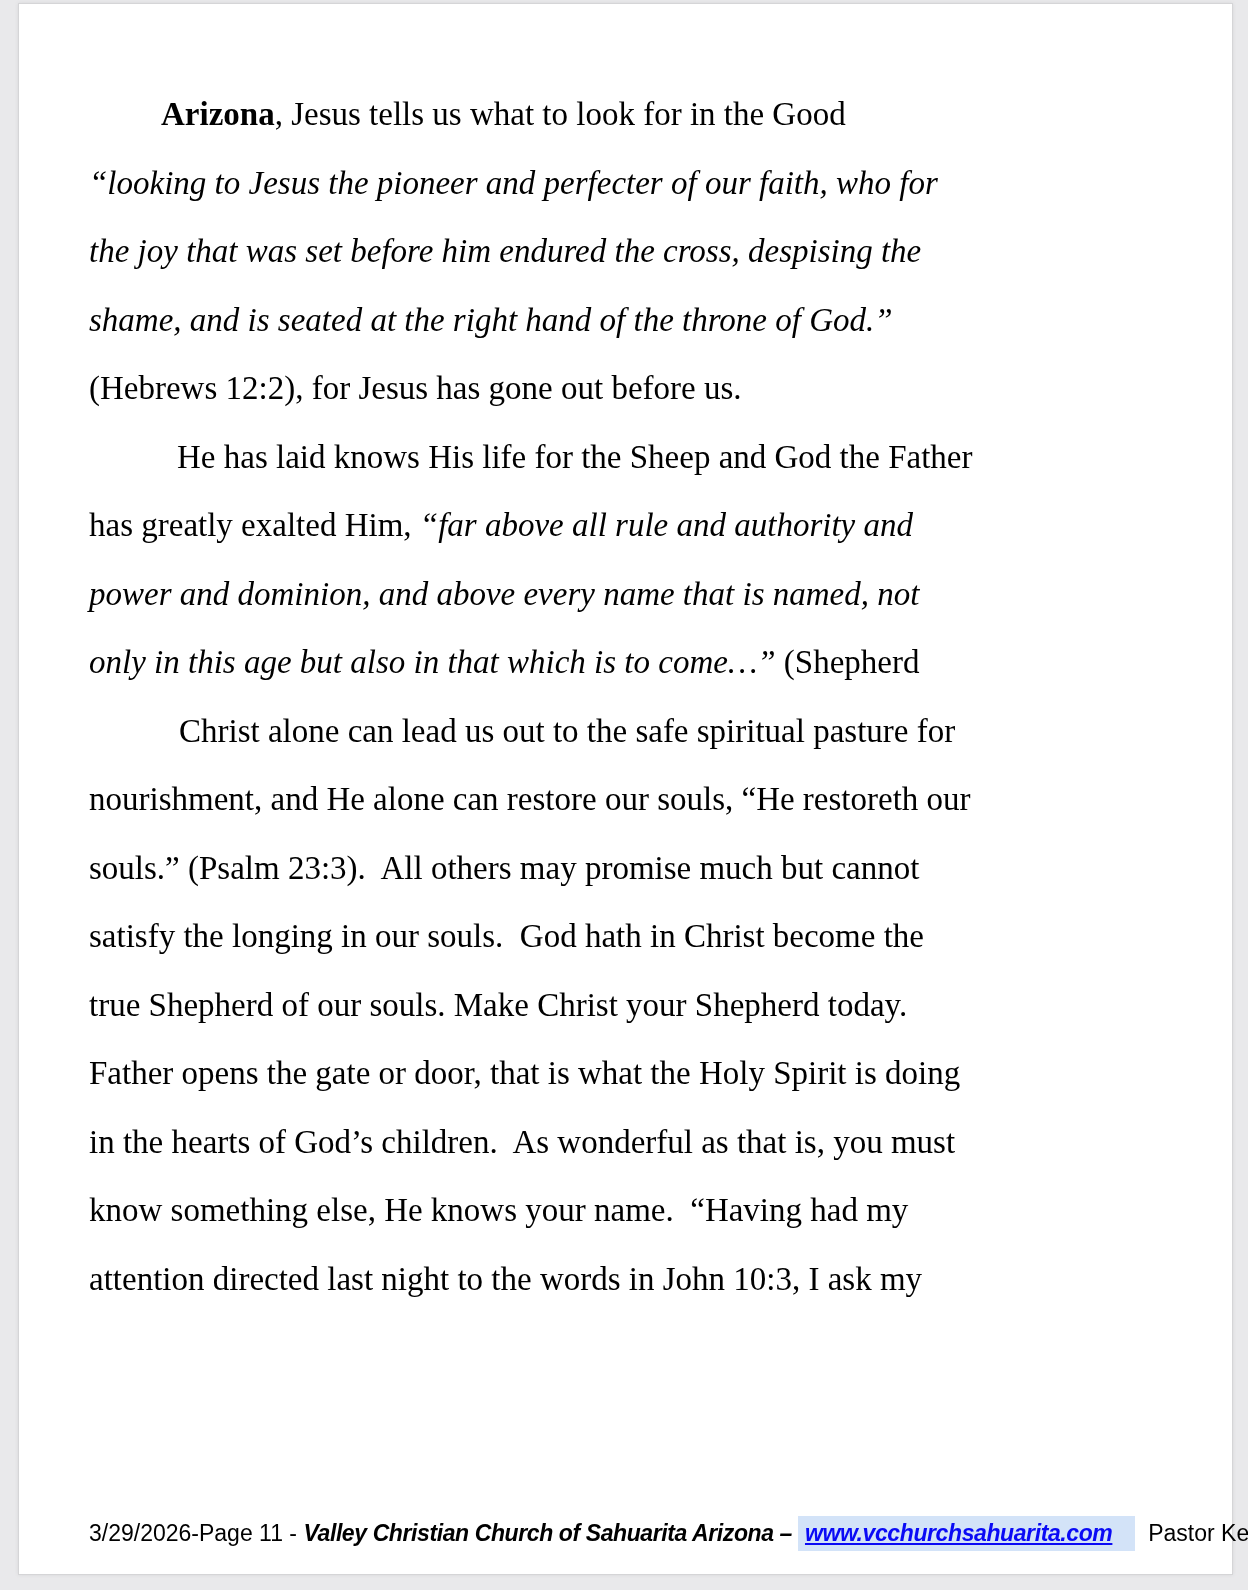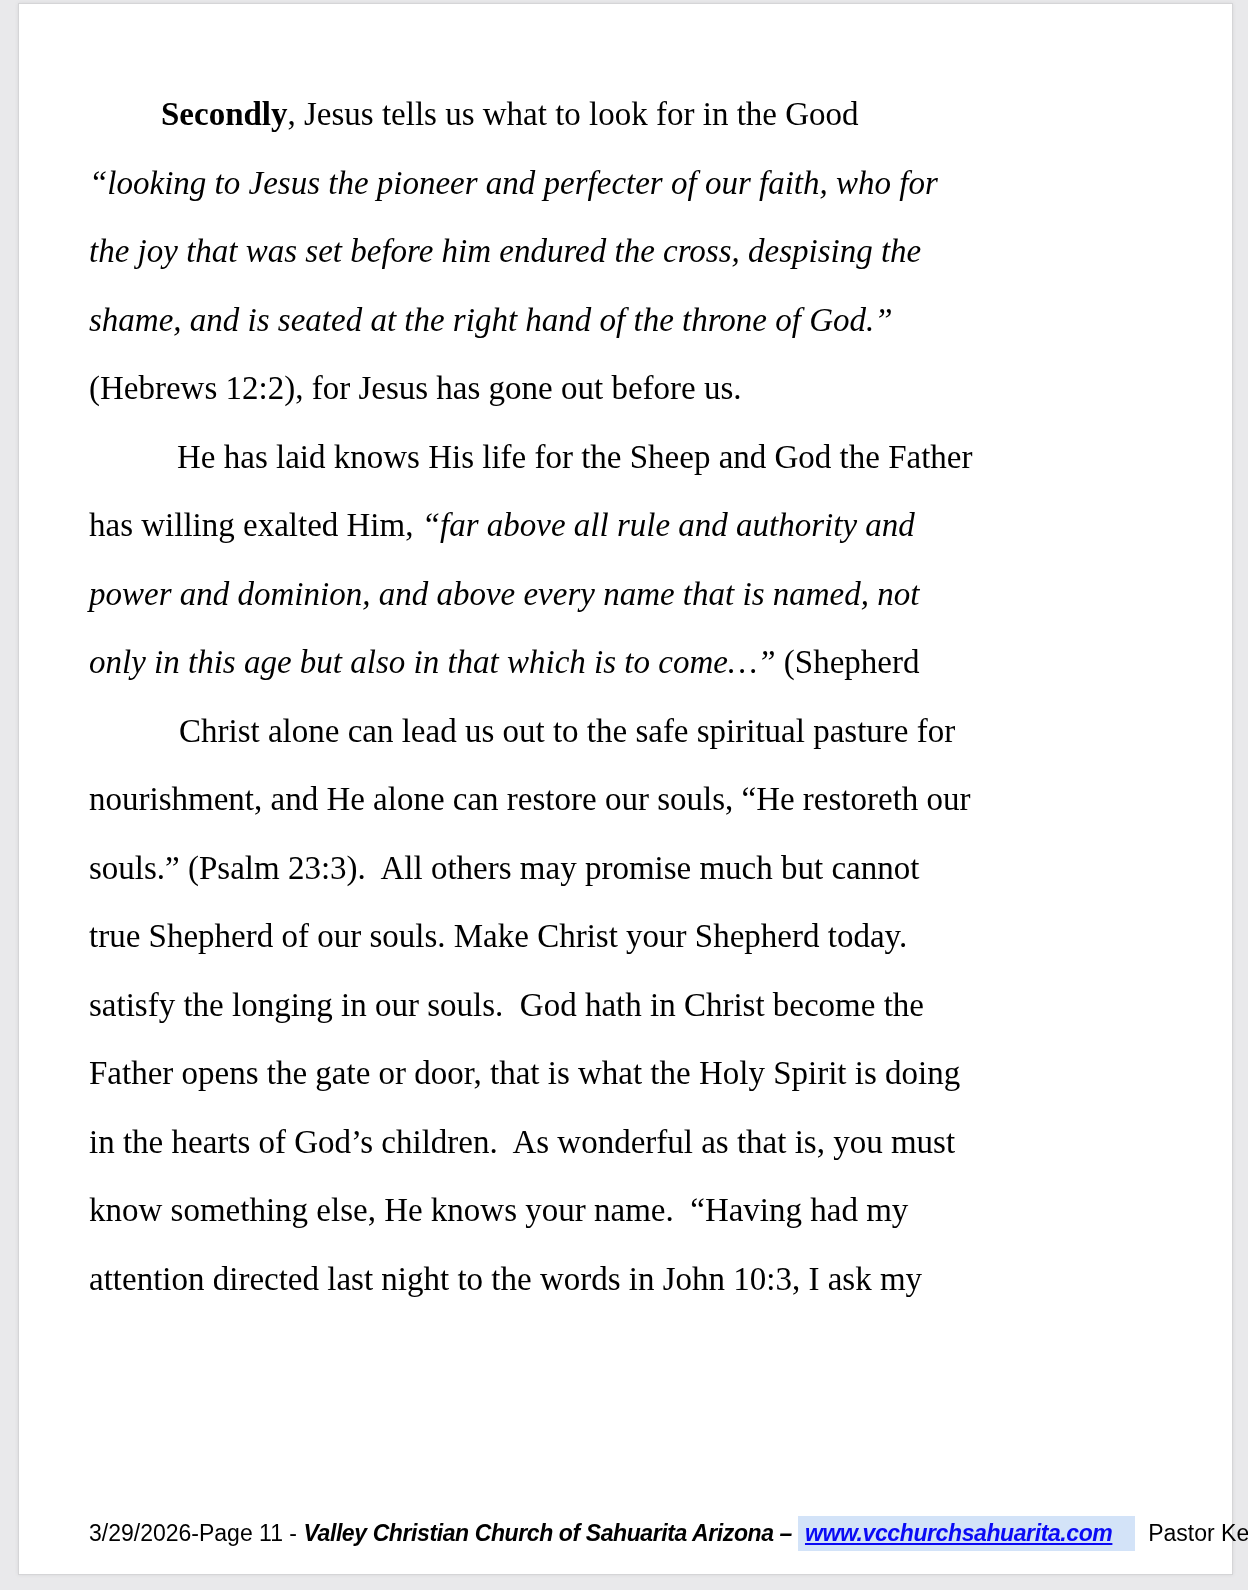--- a/index.html
+++ b/index.html
@@ -62,34 +62,34 @@
     letter-spacing: -0.4px;
     cursor: pointer;
   }
 </style>
 </head>
 <body style="background: rgb(233, 233, 235);">
 
 <div class="page">
 
   <div class="doc-body">
-      <div class="line" style="padding-left: 72px;"><span class="run-bold">Secondly</span><span class="run-regular">, Jesus tells us what to look for in the Good</span></div>
+      <div class="line" style="padding-left: 72px;"><span class="run-bold">Arizona</span><span class="run-regular">, Jesus tells us what to look for in the Good</span></div>
       <div class="line"><span class="run-italic">“looking to Jesus the pioneer and perfecter of our faith, who for</span></div>
       <div class="line"><span class="run-italic">the joy that was set before him endured the cross, despising the</span></div>
       <div class="line"><span class="run-italic">shame, and is seated at the right hand of the throne of God.”</span></div>
       <div class="line"><span class="run-regular">(Hebrews 12:2), for Jesus has gone out before us.</span></div>
       <div class="line" style="padding-left: 88px;"><span class="run-regular">He has laid knows His life for the Sheep and God the Father</span></div>
-      <div class="line"><span class="run-regular">has willing exalted Him, </span><span class="run-italic">“far above all rule and authority and</span></div>
+      <div class="line"><span class="run-regular">has greatly exalted Him, </span><span class="run-italic">“far above all rule and authority and</span></div>
       <div class="line"><span class="run-italic">power and dominion, and above every name that is named, not</span></div>
       <div class="line"><span class="run-italic">only in this age but also in that which is to come…”</span><span class="run-regular"> (Shepherd</span></div>
       <div class="line" style="padding-left: 90px;"><span class="run-regular">Christ alone can lead us out to the safe spiritual pasture for</span></div>
       <div class="line"><span class="run-regular">nourishment, and He alone can restore our souls, “He restoreth our</span></div>
       <div class="line"><span class="run-regular">souls.” (Psalm 23:3).  All others may promise much but cannot</span></div>
+      <div class="line"><span class="run-regular">satisfy the longing in our souls.  God hath in Christ become the</span></div>
       <div class="line"><span class="run-regular">true Shepherd of our souls. Make Christ your Shepherd today.</span></div>
-      <div class="line"><span class="run-regular">satisfy the longing in our souls.  God hath in Christ become the</span></div>
       <div class="line"><span class="run-regular">Father opens the gate or door, that is what the Holy Spirit is doing</span></div>
       <div class="line"><span class="run-regular">in the hearts of God’s children.  As wonderful as that is, you must</span></div>
       <div class="line"><span class="run-regular">know something else, He knows your name.  “Having had my</span></div>
       <div class="line"><span class="run-regular">attention directed last night to the words in John 10:3, I ask my</span></div>
     </div>
 
   <div class="page-footer"><span>3/29/2026-Page 11 - </span><span class="footer-church">Valley Christian Church of Sahuarita Arizona – </span><span class="footer-link">www.vcchurchsahuarita.com</span><span>  Pastor Ken Reesman</span></div>
 
 </div>
 

